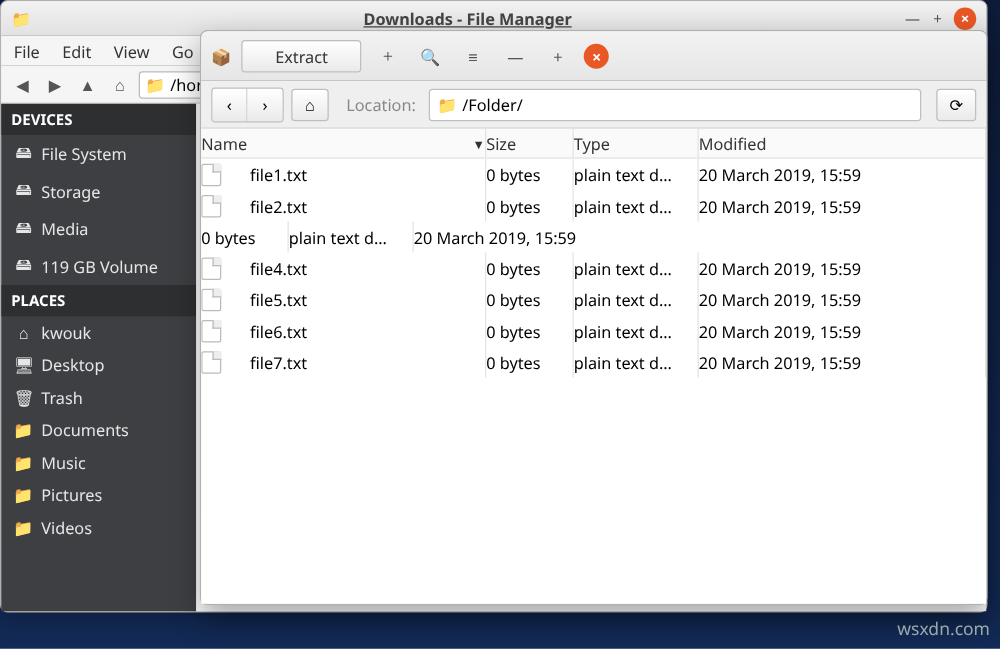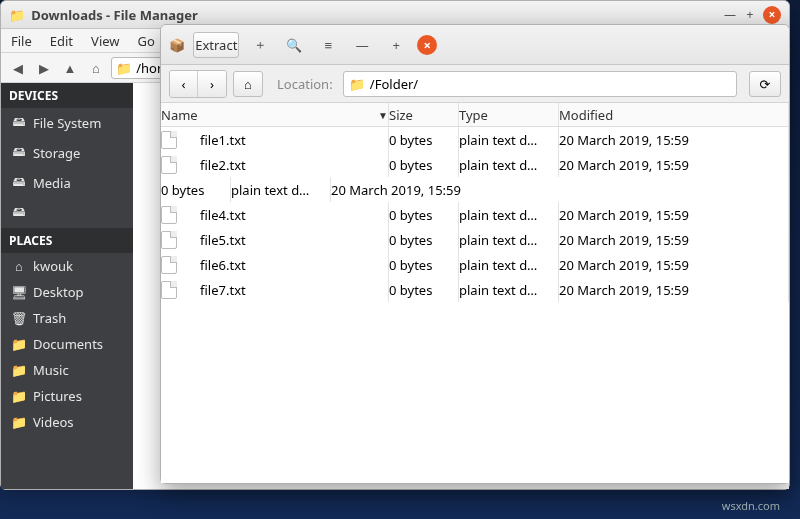--- a/index.html
+++ b/index.html
@@ -8,52 +8,52 @@
   .fm {
     position:absolute; left:0; top:0; width:790px; height:490px;
     background:#fafafa; border:1px solid #b0b0b0; border-radius:6px;
     box-shadow:0 6px 18px rgba(0,0,0,.25);
   }
   .titlebar {
     height:28px; background:linear-gradient(#f2f2f2,#e2e2e2);
     border-bottom:1px solid #c6c6c6; display:flex; align-items:center;
     border-radius:6px 6px 0 0; padding:0 8px; gap:6px;
   }
-  .titlebar .title { flex:1; text-align:left; font-weight:bold; color:#444; }
+  .titlebar .title { flex:1; text-align:center; font-weight:bold; color:#444;text-decoration:underline; }
   .winbtn { width:14px; height:14px; display:inline-flex; align-items:center; justify-content:center;
     font-size:12px; color:#555; cursor:default; }
   .winbtn.close { background:#e95725; color:#fff; border-radius:50%; width:18px; height:18px; font-weight:bold; }
   .menubar { height:24px; display:flex; align-items:center; gap:18px; padding:0 10px;
     border-bottom:1px solid #d4d4d4; background:#f5f5f5; color:#333; }
   .toolbar-fm { height:30px; display:flex; align-items:center; gap:4px; padding:0 6px;
     background:#f5f5f5; border-bottom:1px solid #d4d4d4; }
   .toolbar-fm .tbtn { width:22px; height:22px; display:flex; align-items:center; justify-content:center;
     color:#555; }
   .locbar { flex:1; height:22px; background:#fff; border:1px solid #bbb; border-radius:3px;
     display:flex; align-items:center; padding:0 4px; gap:4px; }
   .fm-body { display:flex; height:calc(100% - 28px - 24px - 30px); }
-  .sidebar { width:132px; background:#3d3f42; color:#ddd; overflow:hidden; }
+  .sidebar { width:156px; background:#3d3f42; color:#ddd; overflow:hidden; }
   .side-hdr { background:#2e2f31; color:#fff; font-weight:bold; padding:4px 8px; font-size:12px; }
   .side-item { display:flex; align-items:center; gap:6px; padding:4px 10px; color:#e6e6e6; }
   .side-item .ico { width:16px; text-align:center; }
   .fm-main { flex:1; background:#fff; }
   
   .arc {
     position:absolute; left:160px; top:24px; width:630px; height:460px;
     background:#fafafa; border:1px solid #b0b0b0; border-radius:6px;
     box-shadow:0 10px 24px rgba(0,0,0,.35);
     display:flex; flex-direction:column;
   }
   .arc-header {
     height:40px; background:linear-gradient(#f2f2f2,#e6e6e6);
     border-bottom:1px solid #c6c6c6; border-radius:6px 6px 0 0;
     display:flex; align-items:center; padding:0 8px; gap:8px;
   }
   .arc-header .title { flex:1; text-align:center; color:#444; }
-  .btn { height:26px; padding:0 1px; background:linear-gradient(#fff,#eaeaea);
+  .btn { height:26px; padding:0 26px; background:linear-gradient(#fff,#eaeaea);
     border:1px solid #bfbfbf; border-radius:3px; display:inline-flex; align-items:center;
     gap:4px; color:#333; }
   .ibtn { width:26px; height:26px; display:inline-flex; align-items:center; justify-content:center;
     color:#555; }
   .arc-header .close { background:#e95725; border-radius:50%; width:20px; height:20px;
     color:#fff; display:flex; align-items:center; justify-content:center; font-weight:bold; }
   .arc-loc {
     height:38px; display:flex; align-items:center; gap:6px; padding:0 8px;
     background:#efefef; border-bottom:1px solid #d4d4d4;
   }
@@ -70,21 +70,21 @@
     background:#fafafa; color:#333; }
   .col { padding:0 0; border-right:1px solid #e3e3e3; height:100%; display:flex; align-items:center; }
   .c-name{width:228px;} .c-size{width:70px;} .c-type{width:100px;} .c-mod{flex:1;}
   .arc-list { flex:1; overflow:auto; background:#fff; }
   .row { display:flex; align-items:center; height:25px; }
   .row .c-name { display:flex; align-items:center; gap:23px; }
   .file-ico { width:16px; height:18px; border:1px solid #bbb; border-radius:2px; position:relative; background:#fff; }
   .file-ico::after { content:""; position:absolute; right:-1px; top:-1px; width:6px; height:6px;
     background:#eee; border-left:1px solid #bbb; border-bottom:1px solid #bbb; }
   .tri-down { font-size:10px; color:#333; }
-  .watermark { position:absolute; right:20px; bottom:6px; font-size:11px; color:#9aa; }
+  .watermark { position:absolute; right:8px; bottom:6px; font-size:14px; color:#9aa; }
 </style>
 </head>
 <body>
 
 <div class="fm">
   <div class="titlebar">
     <span>📁</span>
     <span class="title">Downloads - File Manager</span>
     <span class="winbtn">—</span>
     <span class="winbtn">+</span>
@@ -118,20 +118,21 @@
           <div class="side-item">
             <span class="ico">🖴</span>
             <span>Storage</span>
           </div>
           <div class="side-item">
             <span class="ico">🖴</span>
             <span>Media</span>
           </div>
           <div class="side-item">
             <span class="ico">🖴</span>
+            <span>119 GB Volume</span>
           </div>
         </div>
       <div class="side-hdr">PLACES</div>
       <div id="places-list">
           <div class="side-item">
             <span class="ico">⌂</span>
             <span>kwouk</span>
           </div>
           <div class="side-item">
             <span class="ico">🖥</span>

